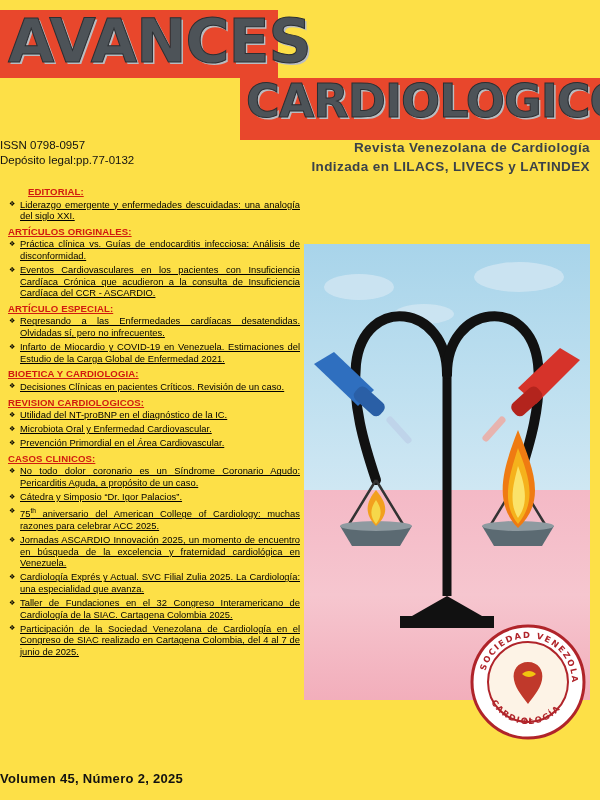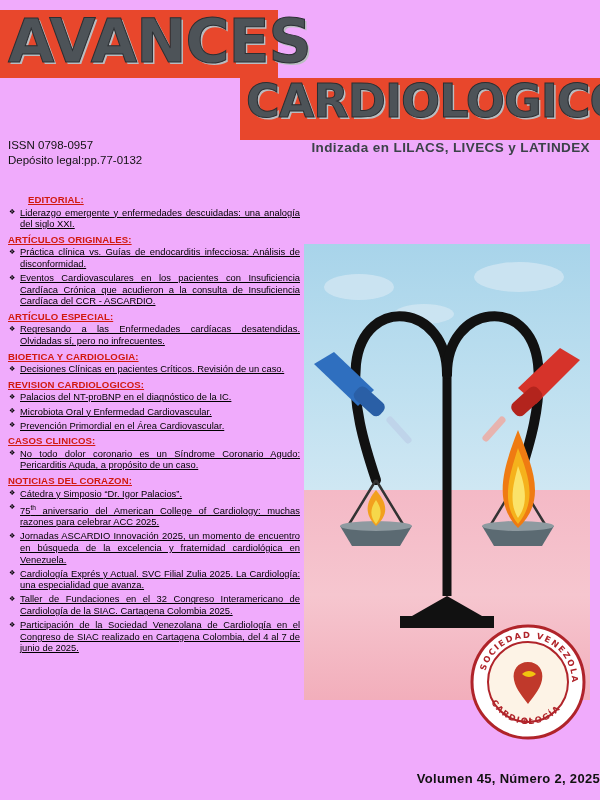--- a/index.html
+++ b/index.html
@@ -10,21 +10,21 @@
     width: 600px;
     height: 800px;
     background: #ffffff;
     font-family: "Liberation Sans", sans-serif;
     overflow: hidden;
   }
   .page {
     position: relative;
     width: 600px;
     height: 800px;
-    background: #f0abfc;
+    background: #fde047;
   }
 
   
   .masthead {
     position: relative;
     height: 182px;
   }
   .band-red-top {
     position: absolute;
     left: 0;
@@ -60,21 +60,21 @@
     font-family: "DejaVu Sans", sans-serif;
     font-weight: bold;
     font-size: 46px;
     letter-spacing: -1px;
     color: #4d5358;
     -webkit-text-stroke: 1px #2b2f33;
     text-shadow: 2px 2px 0 #b9bcc0;
   }
   .issn-block {
     position: absolute;
-    left: 8px;
+    left: 0;
     top: 138px;
     font-size: 11.5px;
     color: #111;
     line-height: 15px;
   }
   .subtitle-block {
     position: absolute;
     right: 10px;
     top: 138px;
     text-align: right;
@@ -98,21 +98,21 @@
     color: #000;
   }
   .sec-head {
     color: #d11a0f;
     font-weight: bold;
     text-decoration: underline;
     font-size: 9.6px;
     margin: 4px 0 1px 0;
     letter-spacing: 0.1px;
   }
-  .sec-head:first-child { margin-top: 8px; padding-left: 20px; }
+  .sec-head:first-child { margin-top: 0; padding-left: 20px; }
   ul.items {
     list-style: none;
     margin: 0;
     padding: 0;
   }
   ul.items li {
     position: relative;
     padding-left: 12px;
     margin: 0 0 2.5px 0;
     text-align: justify;
@@ -166,21 +166,21 @@
     height: 116px;
   }
   .seal svg { display: block; }
 
   
   .volume {
     position: absolute;
     left: 0;
     bottom: 14px;
     width: 100%;
-    text-align: right;
+    text-align: left;
     font-weight: bold;
     font-size: 13px;
     color: #111;
     letter-spacing: 0.3px;
   }
 </style>
 </head>
 <body>
 
 <div class="page">
@@ -188,20 +188,21 @@
   <div class="masthead">
     <div class="band-red-top"></div>
     <div class="band-red-bottom"></div>
     <div class="title-avances">AVANCES</div>
     <div class="title-cardiologicos">CARDIOLOGICOS</div>
     <div class="issn-block">
       <div>ISSN 0798-0957</div>
       <div>Depósito legal:pp.77-0132</div>
     </div>
     <div class="subtitle-block">
+      <div>Revista Venezolana de Cardiología</div>
       <div>Indizada en LILACS, LIVECS y LATINDEX</div>
     </div>
   </div>
 
   <div class="content">
 
     <div class="toc">
 
       <div class="sec-head">EDITORIAL:</div>
       <ul class="items">
@@ -210,40 +211,40 @@
 
       <div class="sec-head">ARTÍCULOS ORIGINALES:</div>
       <ul class="items">
         <li>Práctica clínica vs. Guías de endocarditis infecciosa: Análisis de disconformidad.</li>
         <li>Eventos Cardiovasculares en los pacientes con Insuficiencia Cardíaca Crónica que acudieron a la consulta de Insuficiencia Cardíaca del CCR - ASCARDIO.</li>
       </ul>
 
       <div class="sec-head">ARTÍCULO ESPECIAL:</div>
       <ul class="items">
         <li>Regresando a las Enfermedades cardíacas desatendidas. Olvidadas sí, pero no infrecuentes.</li>
+        <li>Infarto de Miocardio y COVID-19 en Venezuela. Estimaciones del Estudio de la Carga Global de Enfermedad 2021.</li>
       </ul>
 
       <div class="sec-head">BIOETICA Y CARDIOLOGIA:</div>
       <ul class="items">
         <li>Decisiones Clínicas en pacientes Críticos. Revisión de un caso.</li>
       </ul>
 
       <div class="sec-head">REVISION CARDIOLOGICOS:</div>
       <ul class="items">
-        <li>Palacios del NT-proBNP en el diagnóstico de la IC.</li>
+        <li>Utilidad del NT-proBNP en el diagnóstico de la IC.</li>
         <li>Microbiota Oral y Enfermedad Cardiovascular.</li>
         <li>Prevención Primordial en el Área Cardiovascular.</li>
       </ul>
 
       <div class="sec-head">CASOS CLINICOS:</div>
       <ul class="items">
         <li>No todo dolor coronario es un Síndrome Coronario Agudo: Pericarditis Aguda, a propósito de un caso.</li>
       </ul>
 
-      <div class="sec-head">NOTICIAS DEL CORAZON:</div>
       <ul class="items">
         <li>Cátedra y Simposio “Dr. Igor Palacios”.</li>
         <li>75<sup>th</sup> aniversario del American College of Cardiology: muchas razones para celebrar ACC 2025.</li>
         <li>Jornadas ASCARDIO Innovación 2025, un momento de encuentro en búsqueda de la excelencia y fraternidad cardiológica en Venezuela.</li>
         <li>Cardiología Exprés y Actual. SVC Filial Zulia 2025.  La Cardiología: una especialidad que avanza.</li>
         <li>Taller de Fundaciones en el 32 Congreso Interamericano de Cardiología de la SIAC. Cartagena Colombia 2025.</li>
         <li>Participación de la Sociedad Venezolana de Cardiología en el Congreso de SIAC realizado en Cartagena Colombia, del 4 al 7 de junio de 2025.</li>
       </ul>
     </div>
 

